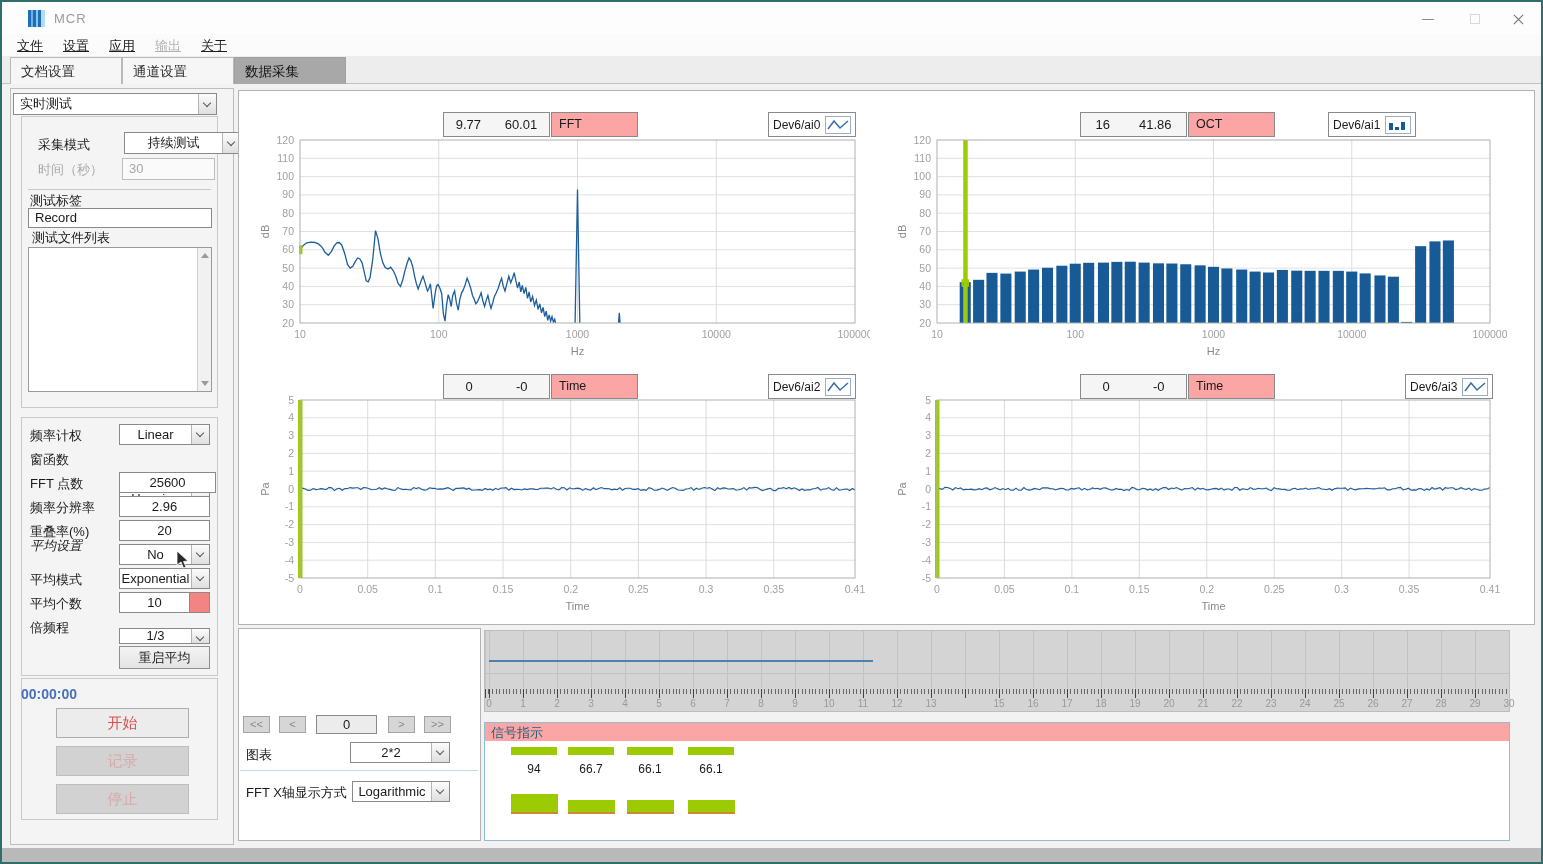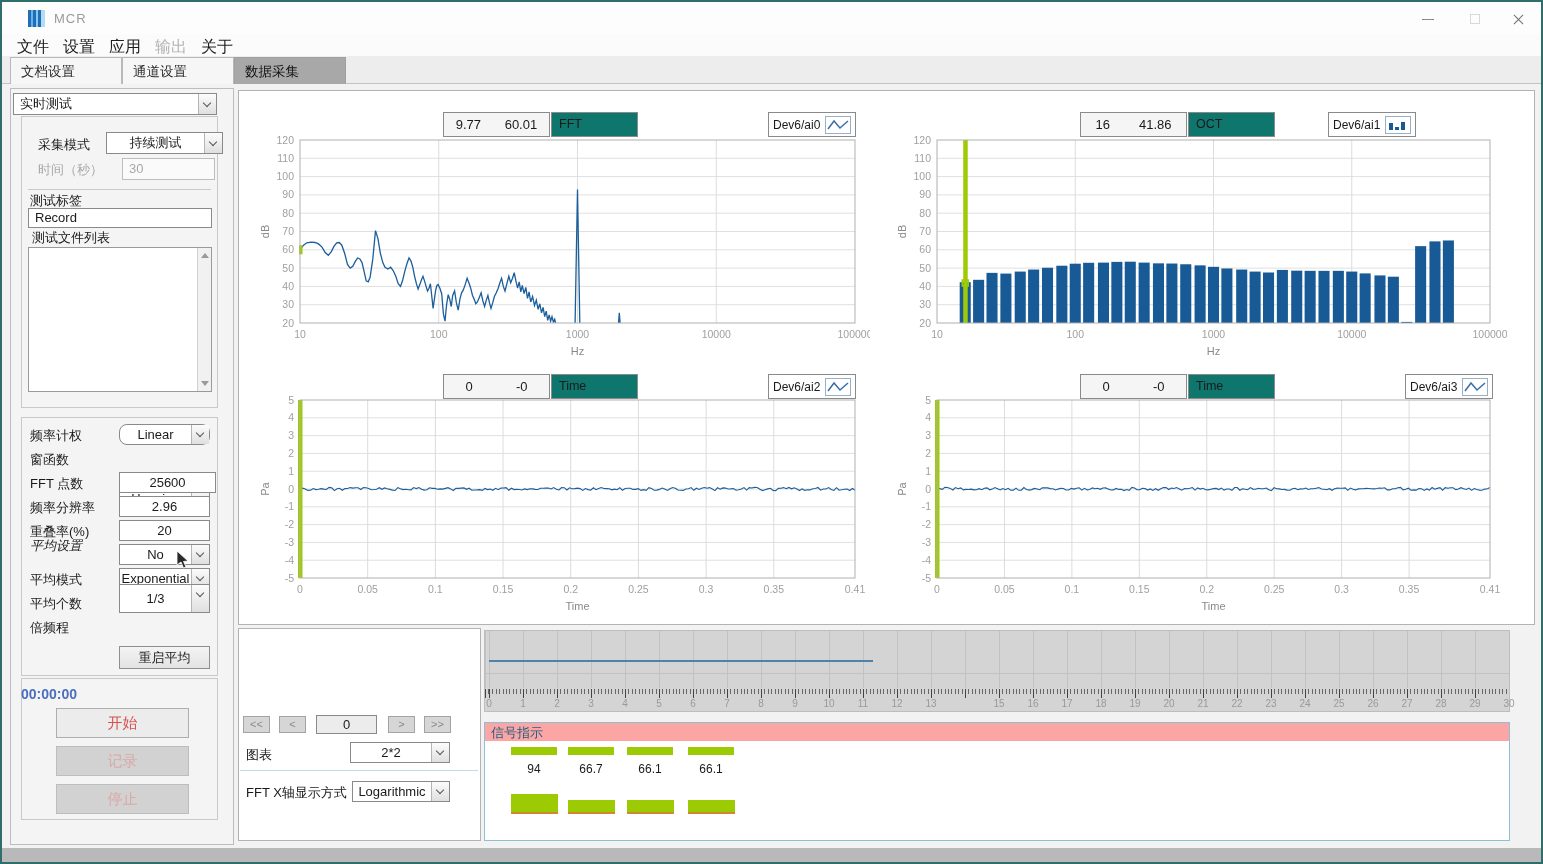--- a/index.html
+++ b/index.html
@@ -12,21 +12,21 @@
   .logo { position:absolute; left:26px; top:8px; width:17px; height:17px;
           background:linear-gradient(90deg,#1c6fb8 0 3px,#6db1e2 3px 5px,#1c6fb8 5px 8px,#8ec7ec 8px 10px,#1c6fb8 10px 13px,#b3dcf4 13px 17px); }
   .title-text { position:absolute; left:52px; top:9px; font-size:13px; color:#9a9a9a; letter-spacing:1px; }
   .win-btn { position:absolute; top:4px; width:36px; height:26px; cursor:pointer; }
   .win-btn .bar { position:absolute; left:12px; top:13px; width:12px; height:1px; background:#8a8a8a; }
   .win-btn .box { position:absolute; left:13px; top:8px; width:10px; height:10px; border:1px solid #d8d8d8; }
   .win-btn .x1,.win-btn .x2 { position:absolute; left:12px; top:13px; width:13px; height:1px; background:#6f6f6f; }
   .win-btn .x1 { transform:rotate(45deg); } .win-btn .x2 { transform:rotate(-45deg); }
   
   .menubar { position:absolute; left:2px; top:34px; right:2px; height:22px; background:#fbfbfb; }
-  .menu-item { position:absolute; top:3px; font-size:16px; color:#1d1d1d; cursor:default; }
+  .menu-item { position:absolute; top:3px; font-size:13px; color:#1d1d1d; cursor:default;text-decoration:underline; }
   .menu-item.disabled { color:#b3b3b3; }
   
   .tabbar { position:absolute; left:2px; top:56px; right:2px; height:28px; background:#ededed; border-bottom:1px solid #c3c3c3; }
   .tab { position:absolute; top:1px; height:27px; width:112px; background:#f6f6f6; border:1px solid #b9b9b9; border-bottom:none;
          font-size:13.5px; color:#2c2c2c; text-align:left; padding:5px 0 0 10px; cursor:pointer; }
   .tab.active { background:#a8a8a8; border-color:#a0a0a0; color:#111; }
   
   .panel { position:absolute; background:#fff; border:1px solid #b3b3b3; }
   .sidebar-bg { position:absolute; left:10px; top:88px; width:224px; height:757px; background:#f4f4f4; border:1px solid #bdbdbd; }
   .groupbox { position:absolute; border:1px solid #c9c9c9; }
@@ -48,21 +48,21 @@
   .tri-up { position:absolute; top:5px; left:3px; width:0; height:0; border-left:4px solid transparent; border-right:4px solid transparent; border-bottom:5px solid #9a9a9a; }
   .tri-dn { position:absolute; bottom:5px; left:3px; width:0; height:0; border-left:4px solid transparent; border-right:4px solid transparent; border-top:5px solid #9a9a9a; }
   .btn { position:absolute; background:linear-gradient(#f4f4f4,#e3e3e3); border:1px solid #8f8f8f; font-size:13px; color:#1a1a1a; text-align:center; cursor:pointer; }
   .bigbtn { position:absolute; width:133px; height:30px; background:#ececec; border:1px solid #aeaeae; font-size:15px; text-align:center; line-height:28px; cursor:pointer; }
   .bigbtn.start { color:#d65353; }
   .bigbtn.off { background:#d2d2d2; border-color:#bdbdbd; color:#dba8a8; cursor:default; }
   .timer { position:absolute; font-size:14px; font-weight:bold; color:#4a6fbe; }
   .alertblock { position:absolute; background:#f28484; border:1px solid #8a8a8a; border-left:none; }
   
   .readout { position:absolute; width:107px; height:25px; background:#f5f5f5; border:1px solid #8a8a8a; display:flex; align-items:center; justify-content:space-around; font-size:13px; color:#1a1a1a; }
-  .typebox { position:absolute; width:87px; height:25px; background:#0f766e; border:1px solid #8a8a8a; font-size:12.5px; color:#1a1a1a; padding:4px 0 0 7px; }
+  .typebox { position:absolute; width:87px; height:25px; background:#fca5a5; border:1px solid #8a8a8a; font-size:12.5px; color:#1a1a1a; padding:4px 0 0 7px; }
   .devbox { position:absolute; height:25px; background:#fff; border:1px solid #8a8a8a; display:flex; align-items:center; gap:5px; padding:0 4px; font-size:12px; color:#1a1a1a; cursor:pointer; }
   .iconbox { width:26px; height:18px; border:1px solid #9ab0c8; display:flex; align-items:center; justify-content:center; }
   
   .navbtn { position:absolute; width:27px; height:17px; background:#d6d6d6; border:1px solid #a3a3a3; color:#8a8a8a; font-size:11px; text-align:center; line-height:15px; cursor:pointer; }
   .pagebox { position:absolute; width:61px; height:19px; background:#ececec; border:1px solid #8a8a8a; text-align:center; font-size:13px; line-height:17px; color:#1a1a1a; }
   .navsep { position:absolute; height:1px; background:#bcdcea; }
   
   .timeline { position:absolute; left:484px; top:630px; width:1026px; height:82px; background:#d4d4d4; border:1px solid #bdbdbd; }
   .tl-grid { position:absolute; left:0; top:0; width:100%; height:57px;
              background-image:repeating-linear-gradient(to right,#c2c2c2 0 1px,transparent 1px 34px); background-position:4px 0; }
@@ -116,21 +116,21 @@
   <div class="sidebar-bg"></div>
   <div class="sel" style="left:13px;top:93px;width:204px;height:22px">
     <span class="val left">实时测试</span>
     <span class="arrowbox">
         <span class="chev"></span>
       </span>
   </div>
 
   <div class="groupbox" style="left:21px;top:116px;width:197px;height:292px"></div>
   <span class="flabel" style="left:38px;top:136px">采集模式</span>
-  <div class="sel" style="left:106px;top:132px;width:117px;height:22px">
+  <div class="sel" style="left:124px;top:132px;width:117px;height:22px">
     <span class="val">持续测试</span>
     <span class="arrowbox">
         <span class="chev"></span>
       </span>
   </div>
   <span class="flabel disabled" style="left:38px;top:161px">时间（秒）</span>
   <div class="inp disabled" style="left:122px;top:158px;width:93px;height:22px">30</div>
   <div class="sep" style="left:28px;top:189px;width:183px"></div>
   <span class="flabel" style="left:30px;top:192px">测试标签</span>
   <div class="inp left" style="left:28px;top:208px;width:184px;height:20px;line-height:18px">Record</div>
@@ -138,21 +138,21 @@
   <div class="listbox" style="left:28px;top:247px;width:184px;height:145px">
     <div class="vscroll">
       <span class="tri-up"></span>
       <span class="tri-dn"></span>
     </div>
   </div>
 
   <div class="groupbox" style="left:21px;top:417px;width:197px;height:259px"></div>
   <div id="settings-rows">
       <span class="flabel" style="left: 30px; top: 427px;">频率计权</span>
-      <div class="sel" style="left: 119px; top: 424px; width: 91px; height: 21px; border-radius: 8px;">
+      <div class="sel" style="left: 119px; top: 424px; width: 91px; height: 21px;">
         <span class="val">Linear</span>
         <span class="arrowbox">
           <span class="chev" style="top:5px"></span>
         </span>
       </div>
       <span class="flabel" style="left: 30px; top: 451px;">窗函数</span>
       <div class="sel" style="left: 119px; top: 448px; width: 91px; height: 21px; margin-top: 40px;">
         <span class="val">Hanning</span>
         <span class="arrowbox">
           <span class="chev" style="top:5px"></span>
@@ -175,21 +175,21 @@
       <div class="sel" style="left: 119px; top: 568px; width: 91px; height: 21px;">
         <span class="val">Exponential</span>
         <span class="arrowbox">
           <span class="chev" style="top:5px"></span>
         </span>
       </div>
       <span class="flabel" style="left: 30px; top: 595px;">平均个数</span>
       <div class="inp" style="left: 119px; top: 592px; width: 71px; height: 21px;">10</div>
       <div class="alertblock" style="left: 190px; top: 592px; width: 20px; height: 21px; background: rgb(242, 132, 132);"></div>
       <span class="flabel" style="left: 30px; top: 619px;">倍频程</span>
-      <div class="sel" style="left: 119px; top: 584px; width: 91px; height: 29px;">
+      <div class="sel" style="left: 119px; top: 628px; width: 91px; height: 16px;">
         <span class="val">1/3</span>
         <span class="arrowbox">
           <span class="chev" style="top:5px"></span>
         </span>
       </div>
     </div>
   <div class="btn" style="left:119px;top:646px;width:91px;height:23px;line-height:21px">重启平均</div>
 
   <div class="groupbox" style="left:21px;top:678px;width:197px;height:142px"></div>
   <div class="timer" style="left:21px;top:686px;width:197px;text-align:left">00:00:00</div>

